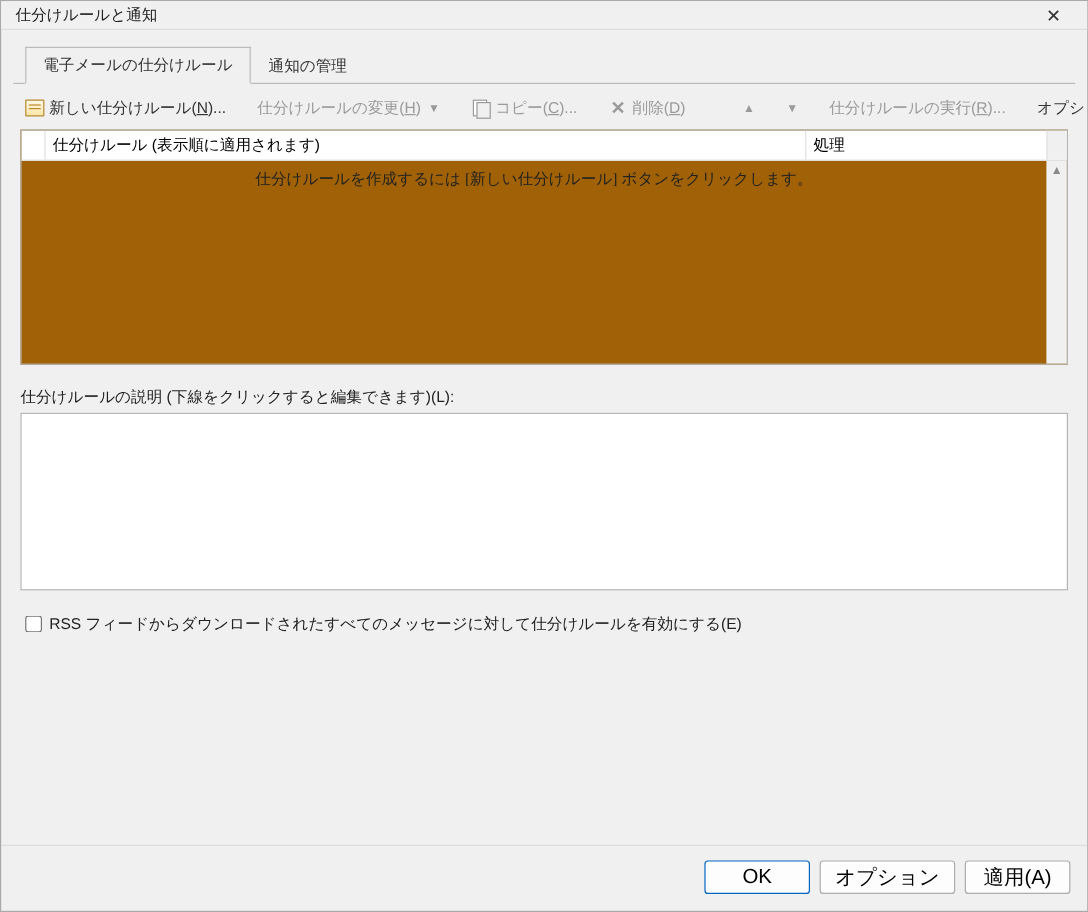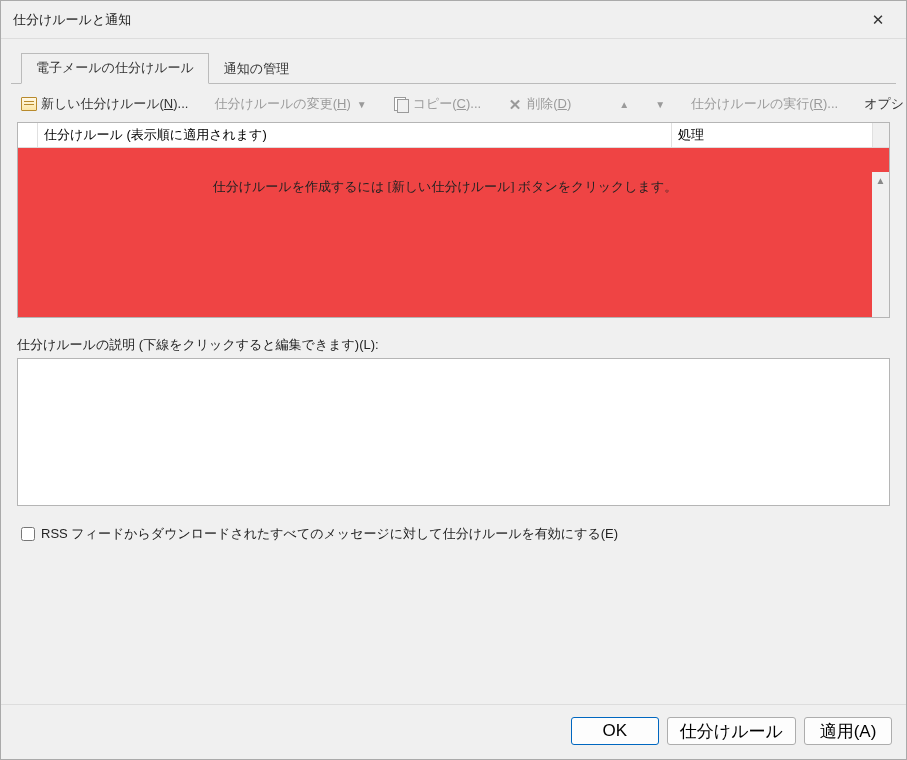--- a/index.html
+++ b/index.html
@@ -1,19 +1,19 @@
 <!DOCTYPE html>
 <html><head>
   <meta charset="utf-8">
   <style>
     * { box-sizing: border-box; font-family: 'Yu Gothic UI', 'Meiryo', 'MS PGothic', sans-serif; }
     body { margin: 0; width: 907px; height: 760px; background: #f0f0f0; overflow: hidden; }
     .dialog { width: 907px; height: 760px; background: #f0f0f0; display: flex; flex-direction: column; border: 1px solid #aaa; }
     
-    .titlebar { height: 38px; background: #f0f0f0; display: flex; align-items: center; padding: 0 8px 0 12px; border-bottom: 1px solid #ddd; }
+    .titlebar { height: 24px; background: #f0f0f0; display: flex; align-items: center; padding: 0 8px 0 12px; border-bottom: 1px solid #ddd; }
     .titlebar .title { font-size: 13px; color: #222; }
     .titlebar .spacer { flex: 1; }
     .closebtn { width: 40px; height: 30px; display: flex; align-items: center; justify-content: center; cursor: pointer; font-size: 15px; color: #333; }
     
     .tabbar { display: flex; align-items: flex-end; padding: 14px 10px 0 20px; }
     .tab { padding: 5px 14px 6px 14px; font-size: 13px; color: #333; border: 1px solid transparent; border-bottom: none; cursor: pointer; }
     .tab.active { background: #f0f0f0; border: 1px solid #bbb; border-bottom: 1px solid #f0f0f0; position: relative; z-index: 2; }
     .tabunder { border-top: 1px solid #bbb; margin: -1px 10px 0 10px; position: relative; z-index: 1; }
     
     .toolbar { display: flex; align-items: center; gap: 14px; padding: 8px 12px 6px 14px; font-size: 13px; color: #333; }
@@ -24,21 +24,21 @@
     .iconbox { width: 16px; height: 16px; display: inline-flex; align-items: center; justify-content: center; }
     .icon-new { width: 16px; height: 14px; border: 1px solid #b88a2c; background: linear-gradient(#fff8e7,#fce6a7); border-radius: 1px; position: relative; }
     .icon-new::after { content: ""; position: absolute; left: 2px; right: 2px; top: 3px; height: 1px; background: #b88a2c; box-shadow: 0 3px 0 #b88a2c; }
     .icon-copy { position: relative; width: 14px; height: 14px; }
     .icon-copy::before, .icon-copy::after { content: ""; position: absolute; width: 10px; height: 12px; border: 1px solid #9a9a9a; background: #fff; }
     .icon-copy::before { left: 0; top: 0; }
     .icon-copy::after { left: 3px; top: 2px; background: #f0f0f0; }
     .icon-delete { font-size: 15px; color: #9a9a9a; font-weight: bold; line-height: 1; }
     .u { text-decoration: underline; }
     
-    .listarea { margin: 0 16px; border: 1px solid #b5b5b5; background: #ef4444; display: flex; flex-direction: column; height: 196px; gap: 24px; }
+    .listarea { margin: 0 16px; border: 1px solid #b5b5b5; background: #a16207; display: flex; flex-direction: column; height: 196px; }
     .listhead { display: flex; background: #fff; border-bottom: 1px solid #ddd; font-size: 13px; }
     .listhead .col { padding: 3px 6px; border-right: 1px solid #e0e0e0; }
     .listhead .col.a { width: 20px; border-right: 1px solid #e0e0e0; }
     .listhead .col.b { flex: 1; }
     .listhead .col.c { width: 200px; border-right: none; }
     .listhead .scrollhead { width: 17px; background: #f0f0f0; border-left: 1px solid #e0e0e0; }
     .listbody { flex: 1; display: flex; }
     .listcontent { flex: 1; padding: 6px 8px; font-size: 13px; color: #222; text-align: center; font-family: Liberation Serif, serif; }
     .scrollbar { width: 17px; background: #f0f0f0; position: relative; }
     .scrollbar .up { position: absolute; top: 0; left: 0; right: 0; height: 17px; display: flex; align-items: center; justify-content: center; color: #888; font-size: 10px; }
@@ -128,16 +128,16 @@
   <div class="desclabel">仕分けルールの説明 (下線をクリックすると編集できます)(L):</div>
   <div class="descbox"></div>
 
   <label class="checkrow">
     <input type="checkbox" style="">
     <span>RSS フィードからダウンロードされたすべてのメッセージに対して仕分けルールを有効にする(E)</span>
   </label>
 
   <div class="footer">
     <button class="btnf primary">OK</button>
-    <button class="btnf">仕分けルール</button>
+    <button class="btnf">オプション</button>
     <button class="btnf">適用(A)</button>
   </div>
 </div>
 
 </body></html>

